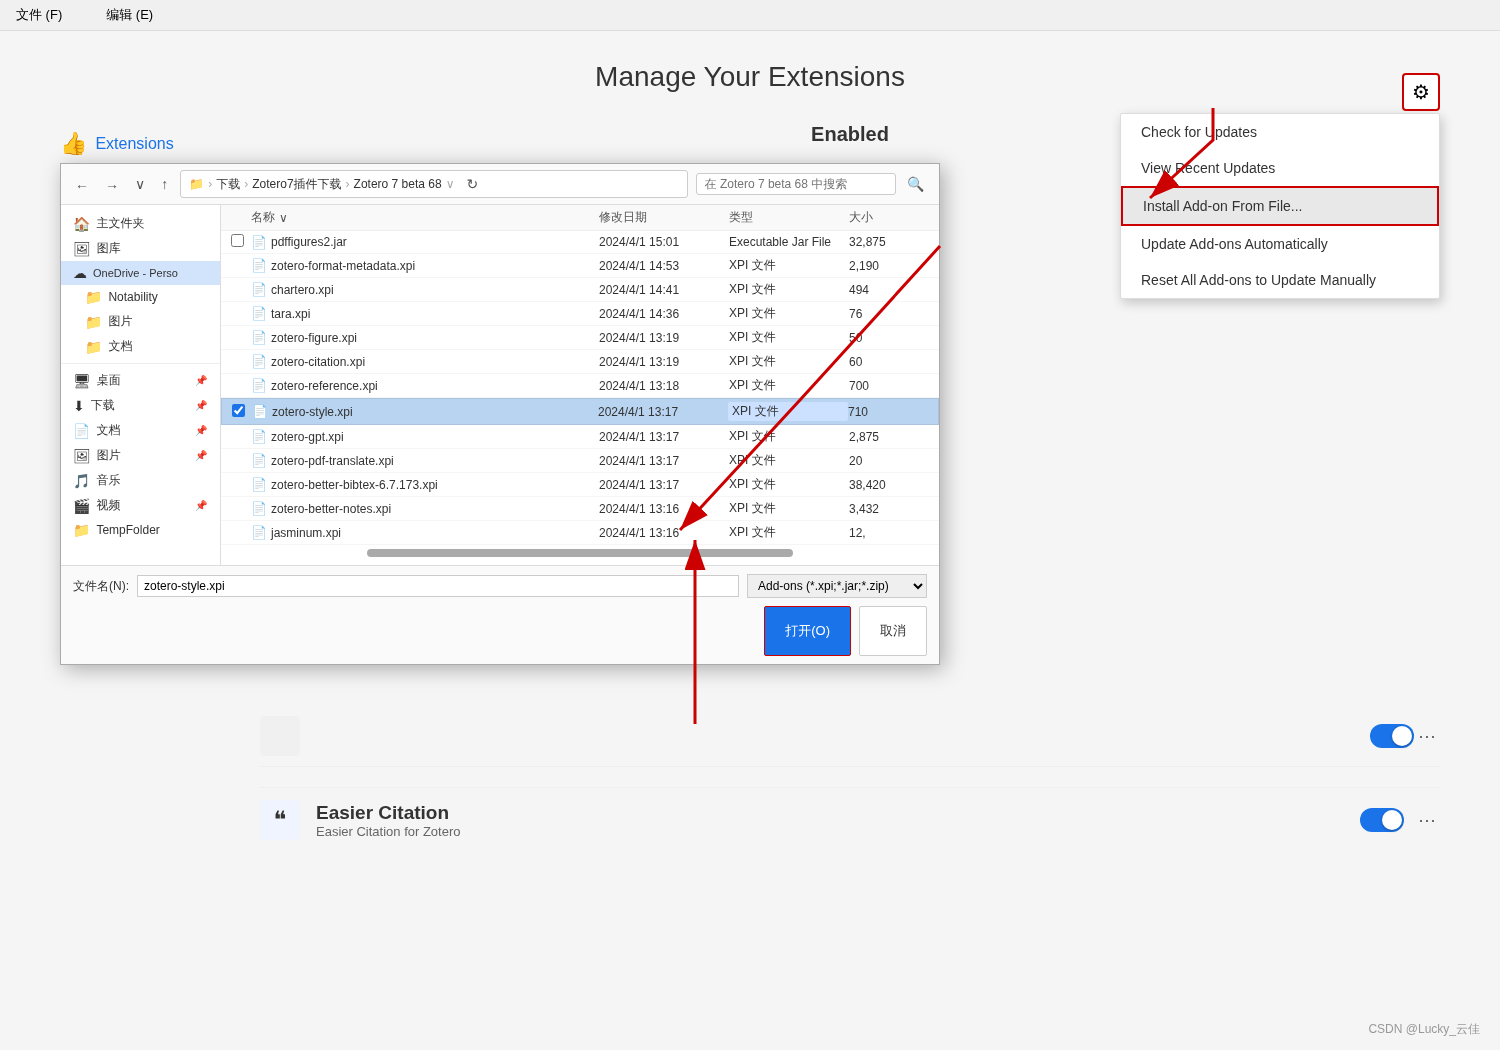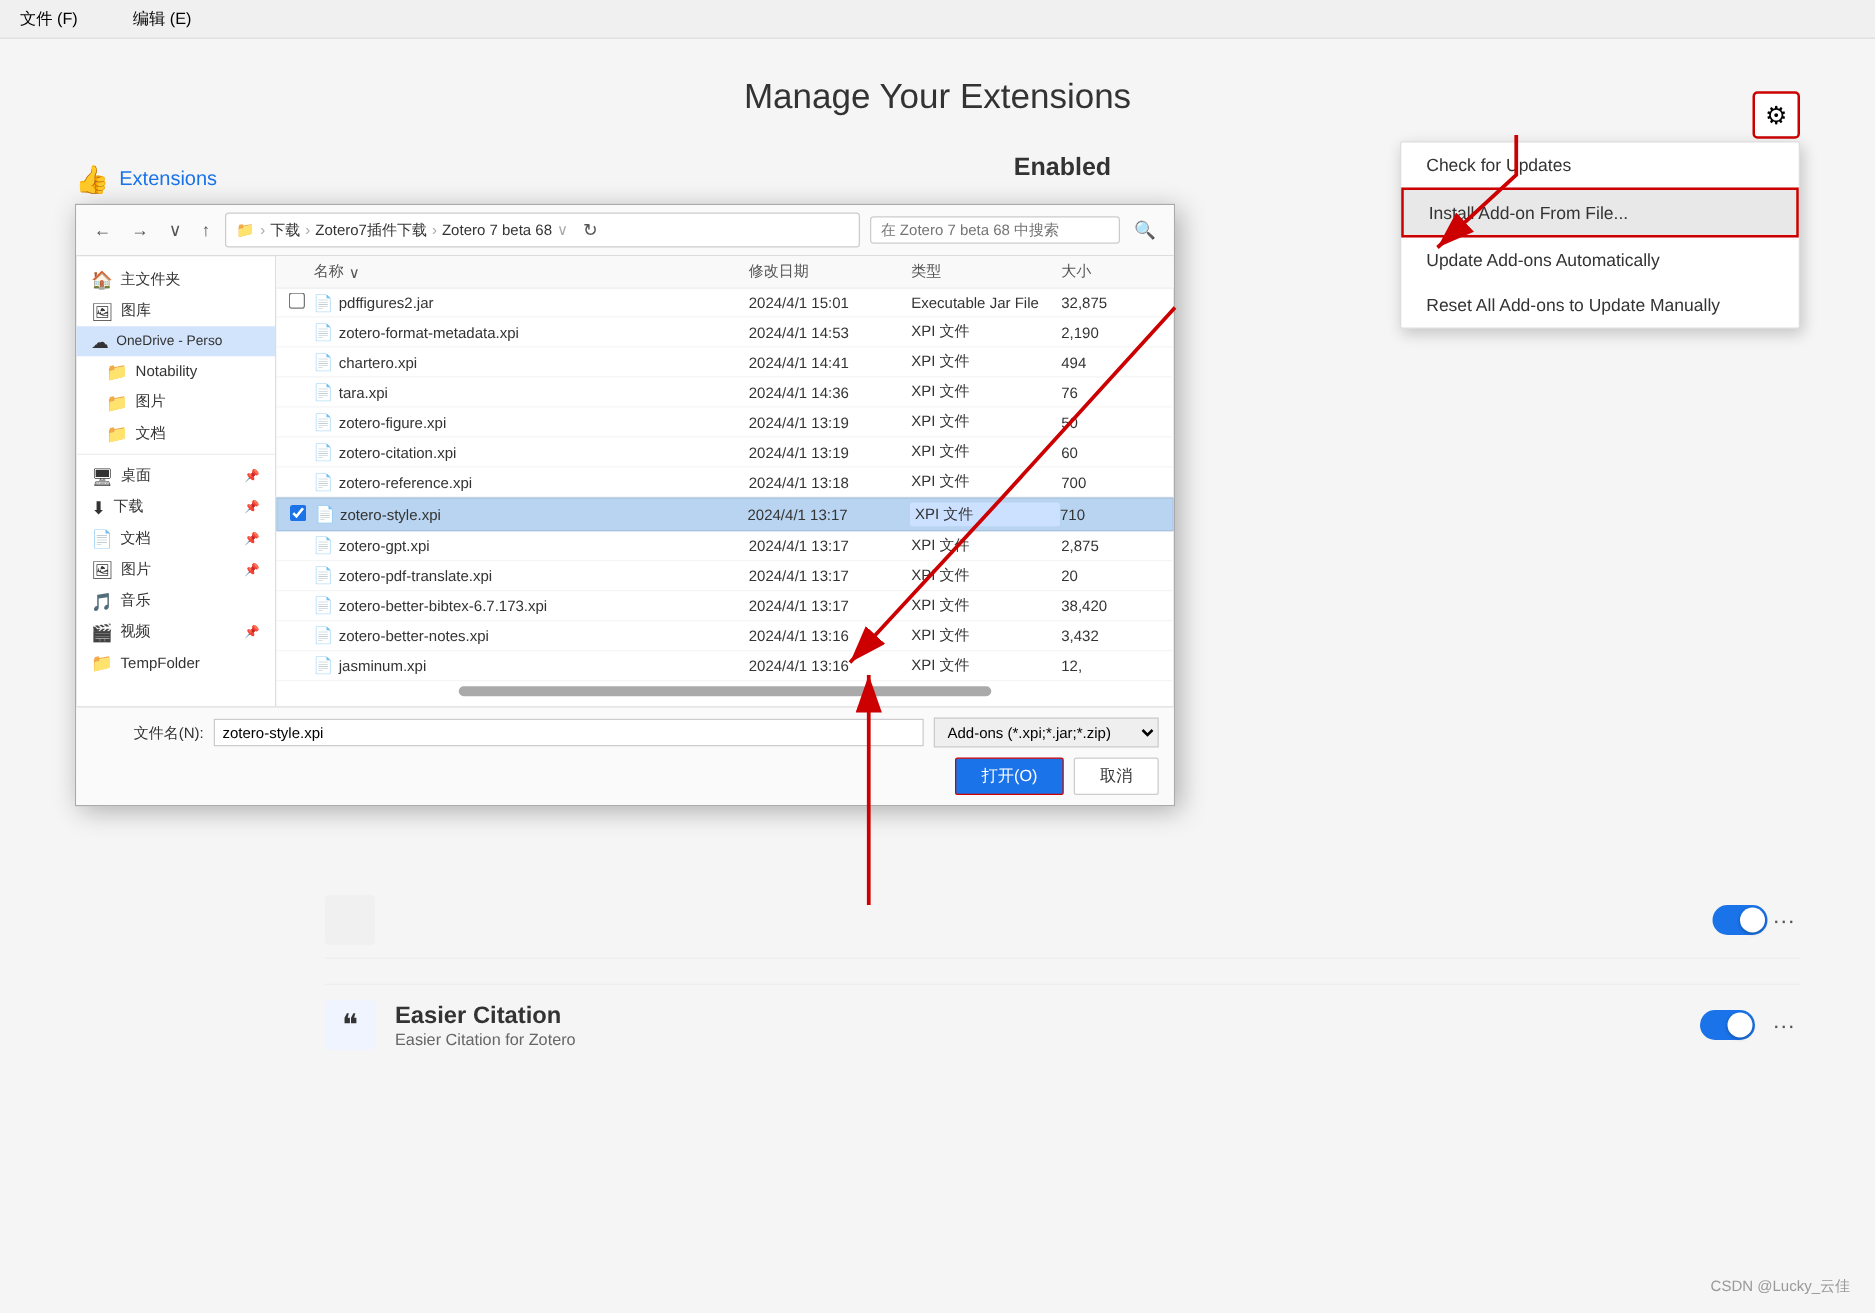--- a/index.html
+++ b/index.html
@@ -324,21 +324,20 @@
       display: flex;
       align-items: center;
       gap: 8px;
       margin-bottom: 8px;
     }
 
     .footer-label {
       font-size: 12px;
       color: #333;
       white-space: nowrap;
-      margin-left: 34px;
     }
 
     .footer-input {
       flex: 1;
       border: 1px solid #ccc;
       padding: 3px 6px;
       font-size: 12px;
     }
 
     .footer-dropdown {
@@ -361,21 +360,21 @@
       padding: 5px 20px;
       font-size: 13px;
       cursor: pointer;
       border-radius: 2px;
     }
 
     .btn-cancel {
       background: white;
       color: #333;
       border: 1px solid #ccc;
-      padding: 5px 20px;
+      padding: 15px 20px;
       font-size: 13px;
       cursor: pointer;
       border-radius: 2px;
     }
 
     
     .easier-citation {
       margin-top: 20px;
       display: flex;
       align-items: center;
@@ -421,20 +420,21 @@
 
     <div class="content-area">
       <h2 class="enabled-title">Enabled</h2>
 
       <button class="gear-btn" style="position:absolute; top: -50px; right: 0; width:38px; height:38px; border:2px solid #c00; border-radius:4px; background:white; cursor:pointer; display:flex; align-items:center; justify-content:center; font-size:20px;">
         <span>⚙</span>
       </button>
 
       <div class="dropdown-menu" style="position:absolute; top:-10px; right:0; width:320px; background:white; border:1px solid #ddd; box-shadow:2px 4px 12px rgba(0,0,0,0.2); z-index:200;">
         <div class="dropdown-item">Check for Updates</div>
+        <div class="dropdown-item">View Recent Updates</div>
         <div class="dropdown-item highlighted" style="background:#e8e8e8; border:2px solid #c00;">Install Add-on From File...</div>
         <div class="dropdown-item">Update Add-ons Automatically</div>
         <div class="dropdown-item">Reset All Add-ons to Update Manually</div>
       </div>
 
       <div class="file-dialog-overlay" style="position:absolute; top:40px; left:-200px; width:880px; background:white; border:1px solid #aaa; box-shadow:4px 4px 20px rgba(0,0,0,0.3); z-index:150;">
 
 
         <div class="dialog-toolbar">
           <button class="nav-btn">←</button>

